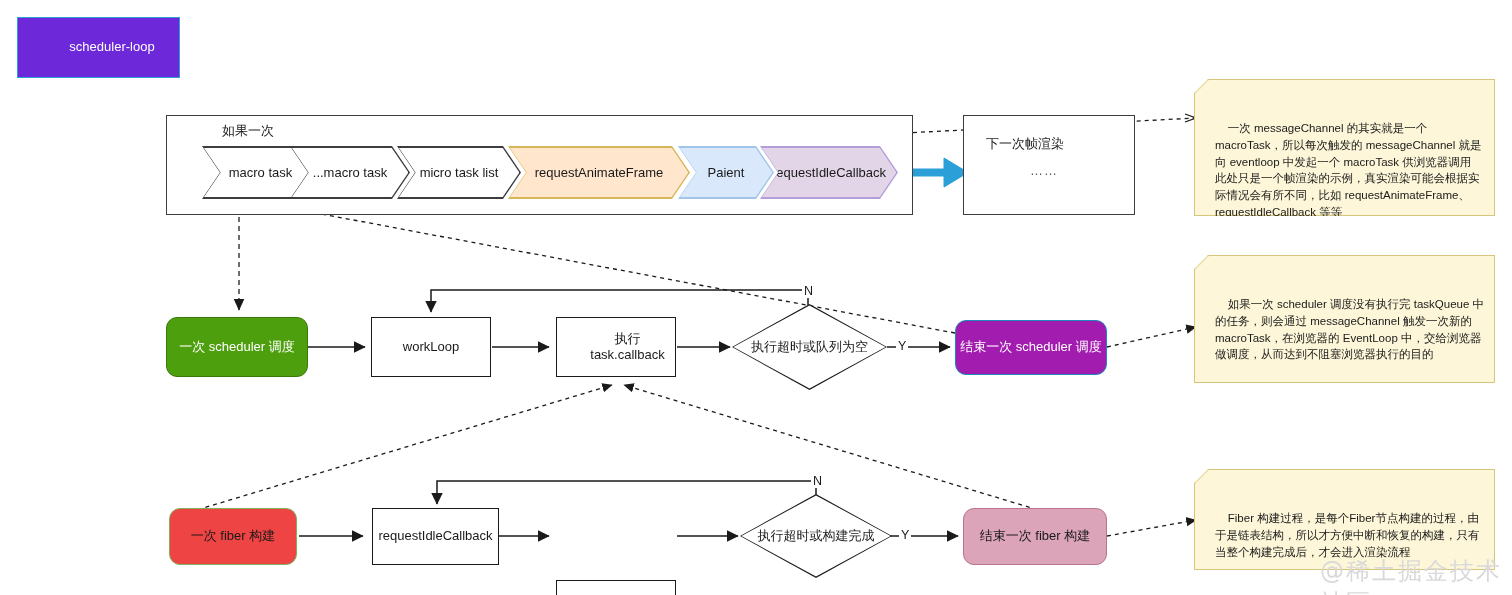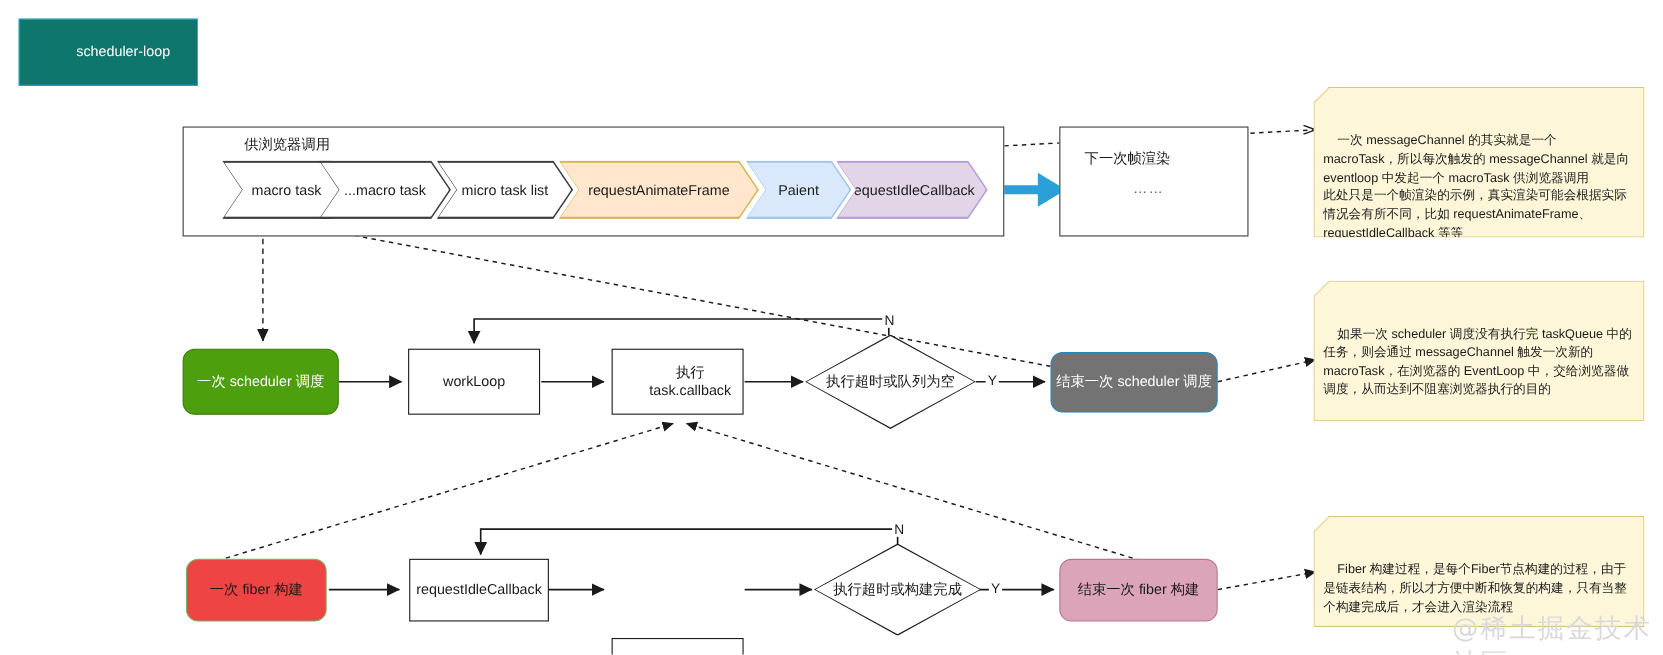--- a/index.html
+++ b/index.html
@@ -8,21 +8,21 @@
     font-family:"Liberation Sans","DejaVu Sans",sans-serif;
     color:#1a1a1a;
   }
   #canvas{position:absolute;inset:0;width:1512px;height:595px;}
   svg.layer{position:absolute;left:0;top:0;width:1512px;height:595px;pointer-events:none;}
 
   .node{position:absolute;box-sizing:border-box;display:flex;align-items:center;
         justify-content:center;text-align:center;line-height:1.25;}
 
   
-  .chip{background:#0f766e;color:#ffffff;font-size:13px;border:1px solid #2a9fd8;padding-left:27px;}
+  .chip{background:#6d28d9;color:#ffffff;font-size:13px;border:1px solid #2a9fd8;padding-left:27px;}
 
   
   .frame{border:1.6px solid #3d3d3d;background:#ffffff;}
   .frame-title{position:absolute;font-size:13px;color:#1a1a1a;}
 
   
   .chev{position:absolute;box-sizing:border-box;display:flex;align-items:center;
         justify-content:center;font-size:13px;color:#1a1a1a;
         clip-path:polygon(0% 0%, calc(100% - 18px) 0%, 100% 50%, calc(100% - 18px) 100%, 0% 100%, 18px 50%);}
   .chev .inner{position:absolute;inset:1.6px;display:flex;align-items:center;justify-content:center;
@@ -35,37 +35,37 @@
   .chev-paint .inner{background:#dae8fc;}
   .chev-ric{background:#b39ddb;}
   .chev-ric .inner{background:#e1d5e7;}
 
   
   .box{border:1.4px solid #1a1a1a;background:#ffffff;font-size:13px;}
 
   
   .round{border-radius:11px;font-size:13px;text-align:right;}
   .round-green{background:#4d9f0e;border:1.4px solid #3a7a0a;color:#ffffff;}
-  .round-blue{background:#737373;border:1.4px solid #1d87bf;color:#ffffff;}
+  .round-blue{background:#a21caf;border:1.4px solid #1d87bf;color:#ffffff;}
   .round-lgreen{background:#ef4444;border:1.4px solid #7fb05f;color:#1a1a1a;}
   .round-pink{background:#dba4b8;border:1.4px solid #b8758d;color:#1a1a1a;}
 
   
   .diamond{position:absolute;box-sizing:border-box;}
   .diamond .dshape{position:absolute;inset:0;background:#1a1a1a;
         clip-path:polygon(50% 0%,100% 50%,50% 100%,0% 50%);}
   .diamond .dfill{position:absolute;inset:1.4px;background:#ffffff;
         clip-path:polygon(50% 0%,100% 50%,50% 100%,0% 50%);}
   .diamond .dlabel{position:absolute;inset:0;display:flex;align-items:center;
         justify-content:center;font-size:13px;color:#1a1a1a;}
 
   
   .note{position:absolute;box-sizing:border-box;background:#fdf6d8;
         border:1.2px solid #d6c67a;font-size:11.5px;line-height:1.45;
-        color:#1a1a1a;padding:7px 9px 7px 8px;white-space:pre-wrap;
+        color:#1a1a1a;padding:7px 9px 7px 20px;white-space:pre-wrap;
         clip-path:polygon(14px 0, 100% 0, 100% 100%, 0 100%, 0 14px);}
   .note-fold{position:absolute;width:14px;height:14px;background:#e9ddab;
         clip-path:polygon(0 0, 100% 0, 0 100%);}
 
   
   .elabel{position:absolute;font-size:12.5px;color:#1a1a1a;background:#ffffff;
           padding:0 2px;line-height:1;}
 
   .dots{letter-spacing:1px;}
   .watermark{position:absolute;font-size:24px;color:#d9d9d9;letter-spacing:2px;
@@ -117,21 +117,21 @@
     <path d="M1107,347 L1196,327" stroke="#1a1a1a" stroke-width="1.3" stroke-dasharray="4,4" fill="none" marker-end="url(#ahd)"></path>
 
     <path d="M1107,536 L1196,520" stroke="#1a1a1a" stroke-width="1.3" stroke-dasharray="4,4" fill="none" marker-end="url(#ahd)"></path>
   </svg>
 
   <div class="node chip" style="left:17px;top:17px;width:163px;height:61px;">
     <span>scheduler-loop</span>
   </div>
 
   <div class="node frame" style="left:166px;top:115px;width:747px;height:100px;"></div>
-  <div class="frame-title" style="left:222px;top:122px;">供浏览器调用</div>
+  <div class="frame-title" style="left:222px;top:122px;">如果一次</div>
 
   <div class="chev chev-plain" style="left:202px;top:146px;width:117px;height:53px;">
     <span class="inner">
         <span>macro task</span>
       </span>
   </div>
   <div class="chev chev-plain" style="left:290px;top:146px;width:120px;height:53px;">
     <span class="inner">
         <span>...macro task</span>
       </span>

